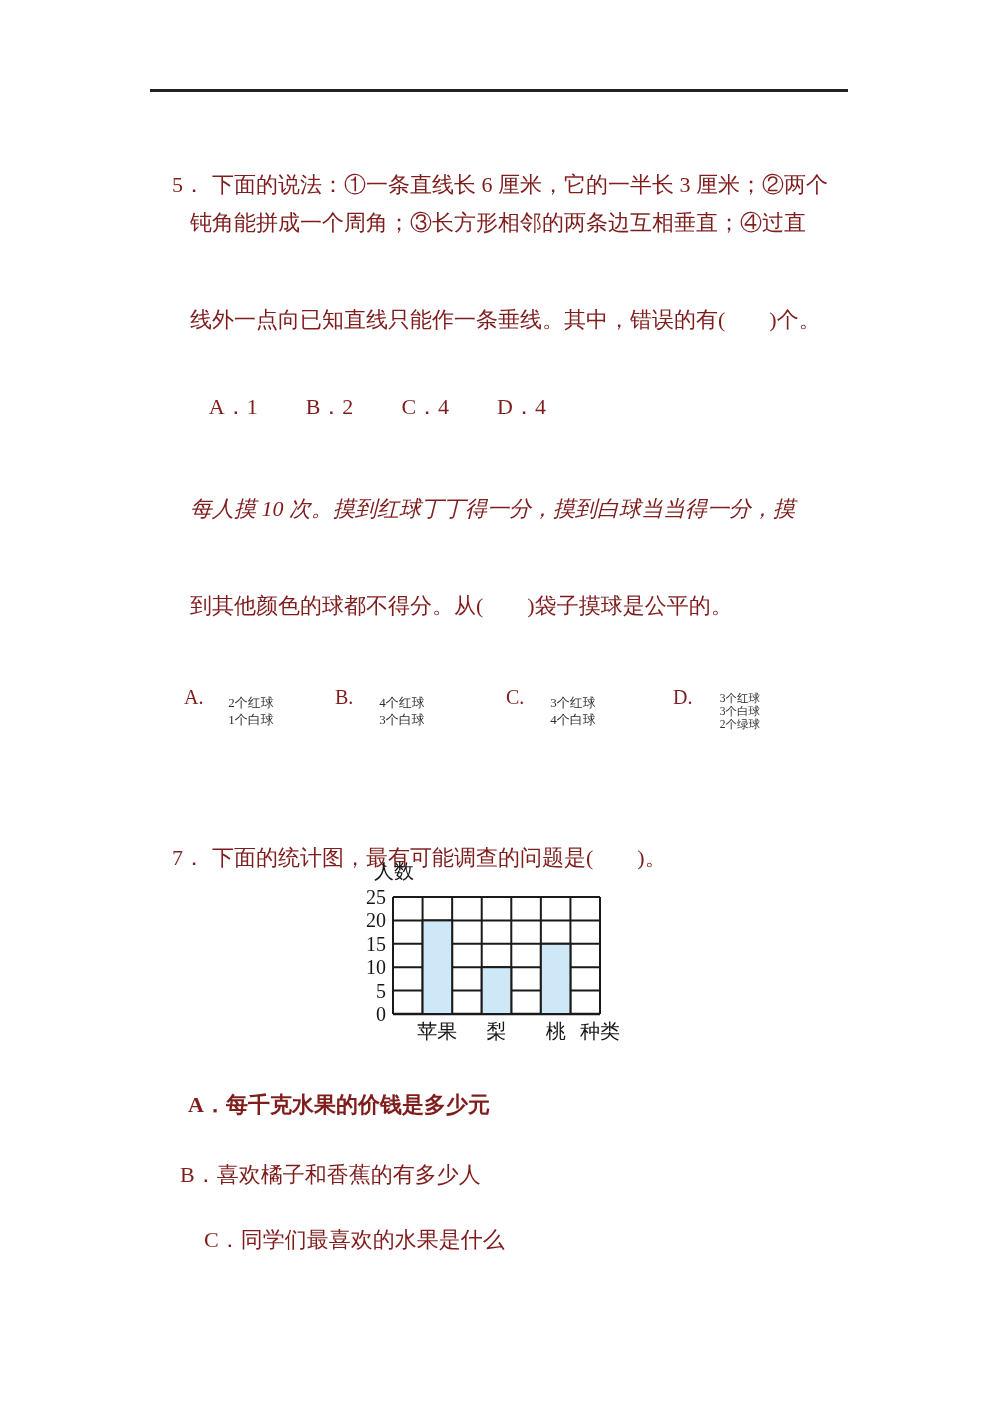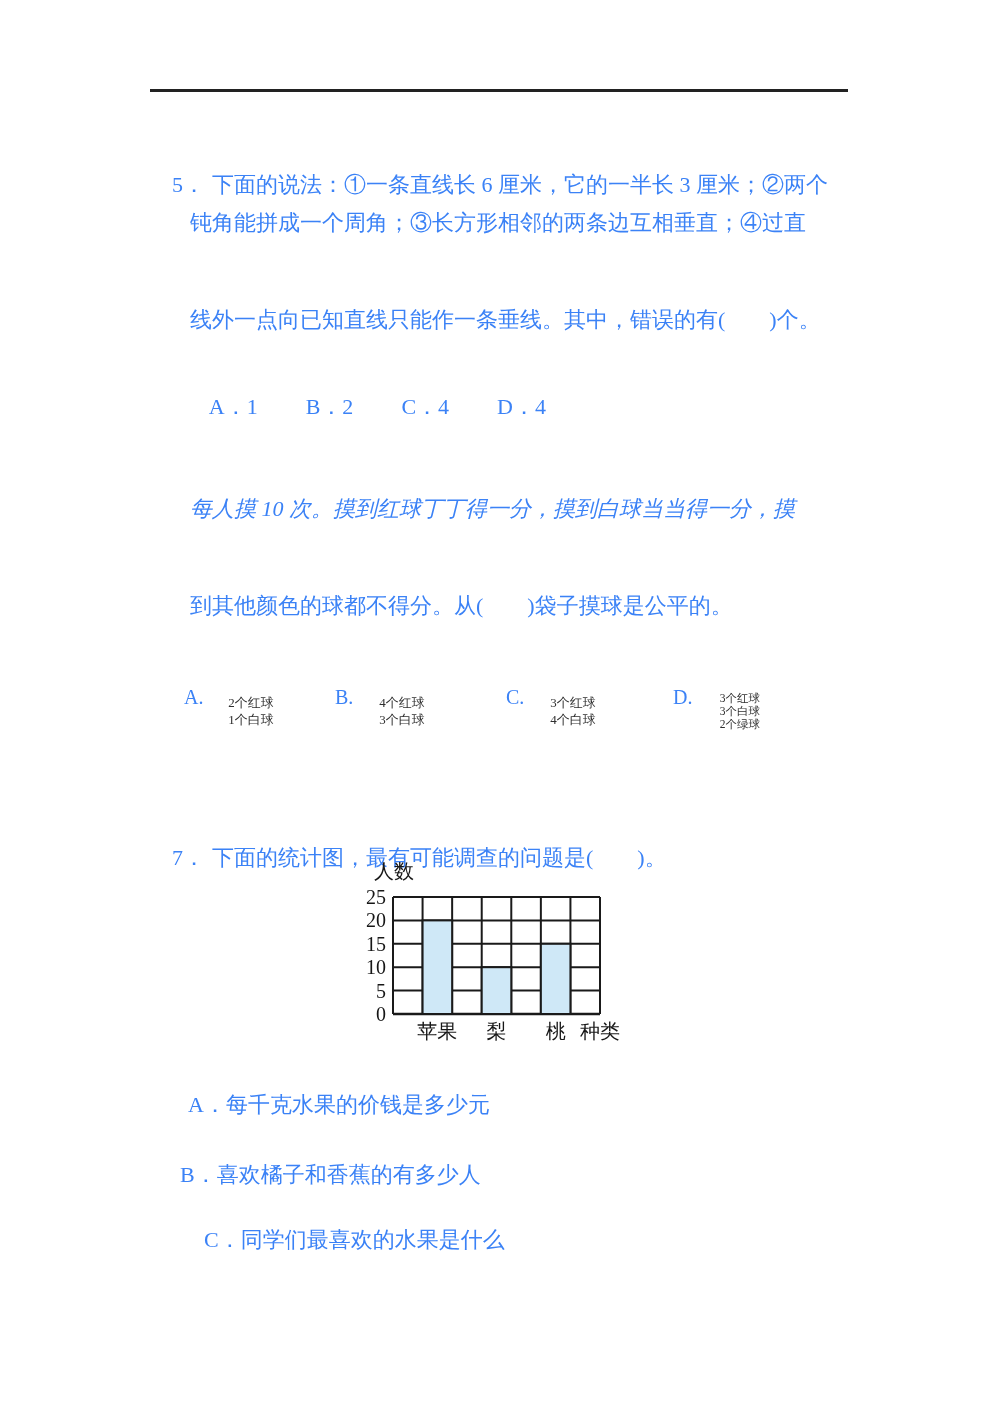--- a/index.html
+++ b/index.html
@@ -1,19 +1,19 @@
 <!DOCTYPE html>
 <html><head>
 <meta charset="utf-8">
 <style>
   * { box-sizing: border-box; }
   html,body { margin:0; padding:0; background:#ffffff; }
   .page {
     position:relative; width:964px; height:1415px; background:#ffffff;
-    font-family:"Liberation Serif","DejaVu Serif",serif; color:#3b82f6;
+    font-family:"Liberation Serif","DejaVu Serif",serif; color:#7f1d1d;
     overflow:hidden;
   }
   .divider { position:absolute; background:#222222; }
   .line { position:absolute; font-size:22px; line-height:25px; white-space:pre; }
   .qline .qnum { display:inline-block; width:40px; }
   .choices span { margin-right:48px; }
   .bag { position:absolute; width:150px; height:115px; }
   .bag .bag-label { position:absolute; left:18px; top:42px; font-size:20px; }
   .bag svg { position:absolute; left:40px; top:0; }
   .bag svg text { font-family:"Liberation Serif","DejaVu Serif",serif; fill:#2e2e2e; }
@@ -118,17 +118,17 @@
       <rect x="92.57142857142857" y="67.39999999999999" width="29.571428571428573" height="93.60000000000001" fill="#cfe8f7" stroke="#1a1a1a" stroke-width="2"></rect>
       <text x="107.35714285714286" y="185" text-anchor="middle" font-size="20">苹果</text>
       <rect x="151.71428571428572" y="114.2" width="29.571428571428573" height="46.8" fill="#cfe8f7" stroke="#1a1a1a" stroke-width="2"></rect>
       <text x="166.5" y="185" text-anchor="middle" font-size="20">梨</text>
       <rect x="210.85714285714286" y="90.80000000000001" width="29.571428571428573" height="70.19999999999999" fill="#cfe8f7" stroke="#1a1a1a" stroke-width="2"></rect>
       <text x="225.64285714285714" y="185" text-anchor="middle" font-size="20">桃</text>
       <text x="44" y="25" font-size="20">人数</text>
       <text x="270" y="185" text-anchor="middle" font-size="20">种类</text>
     </svg>
 
-  <div class="line" style="left:188px; top:1092px;">A．每千克水果的价钱是多少元</div>
+  <div class="line" style="left:188px; top:1092px;font-weight:bold;">A．每千克水果的价钱是多少元</div>
   <div class="line" style="left:180px; top:1162px;">B．喜欢橘子和香蕉的有多少人</div>
   <div class="line" style="left:204px; top:1227px;">C．同学们最喜欢的水果是什么</div>
 
 </div>
 
 </body></html>

